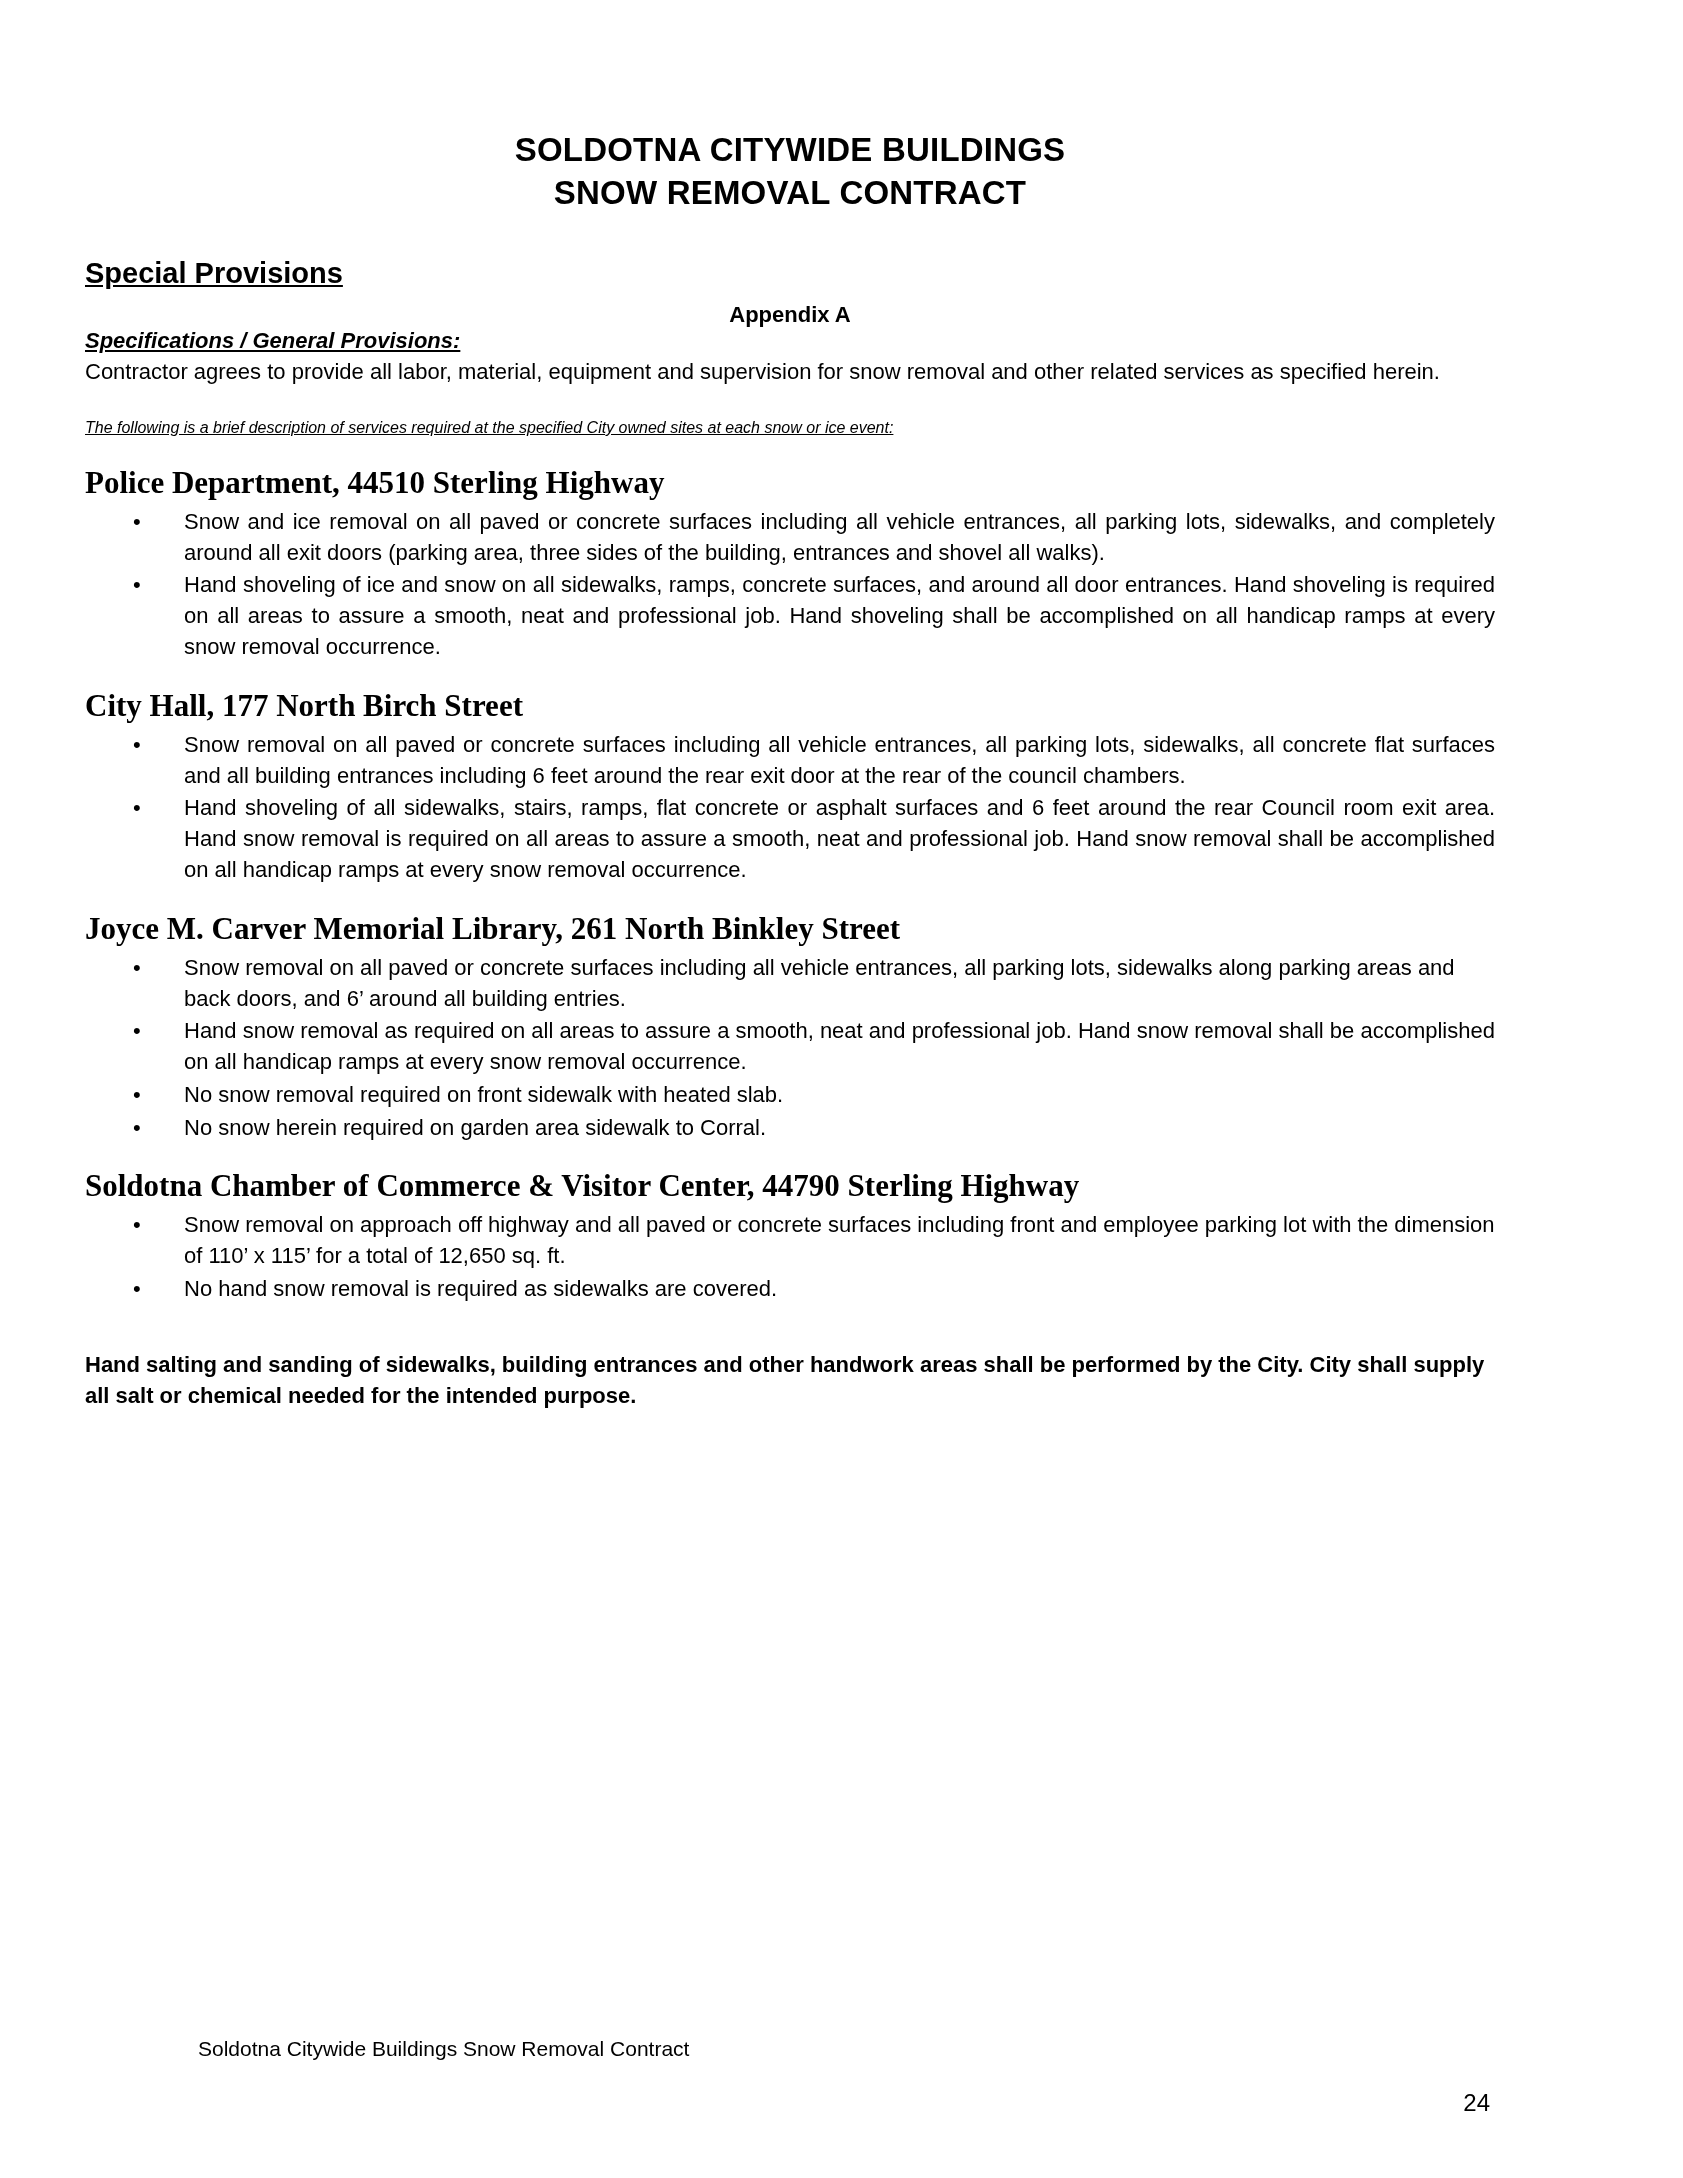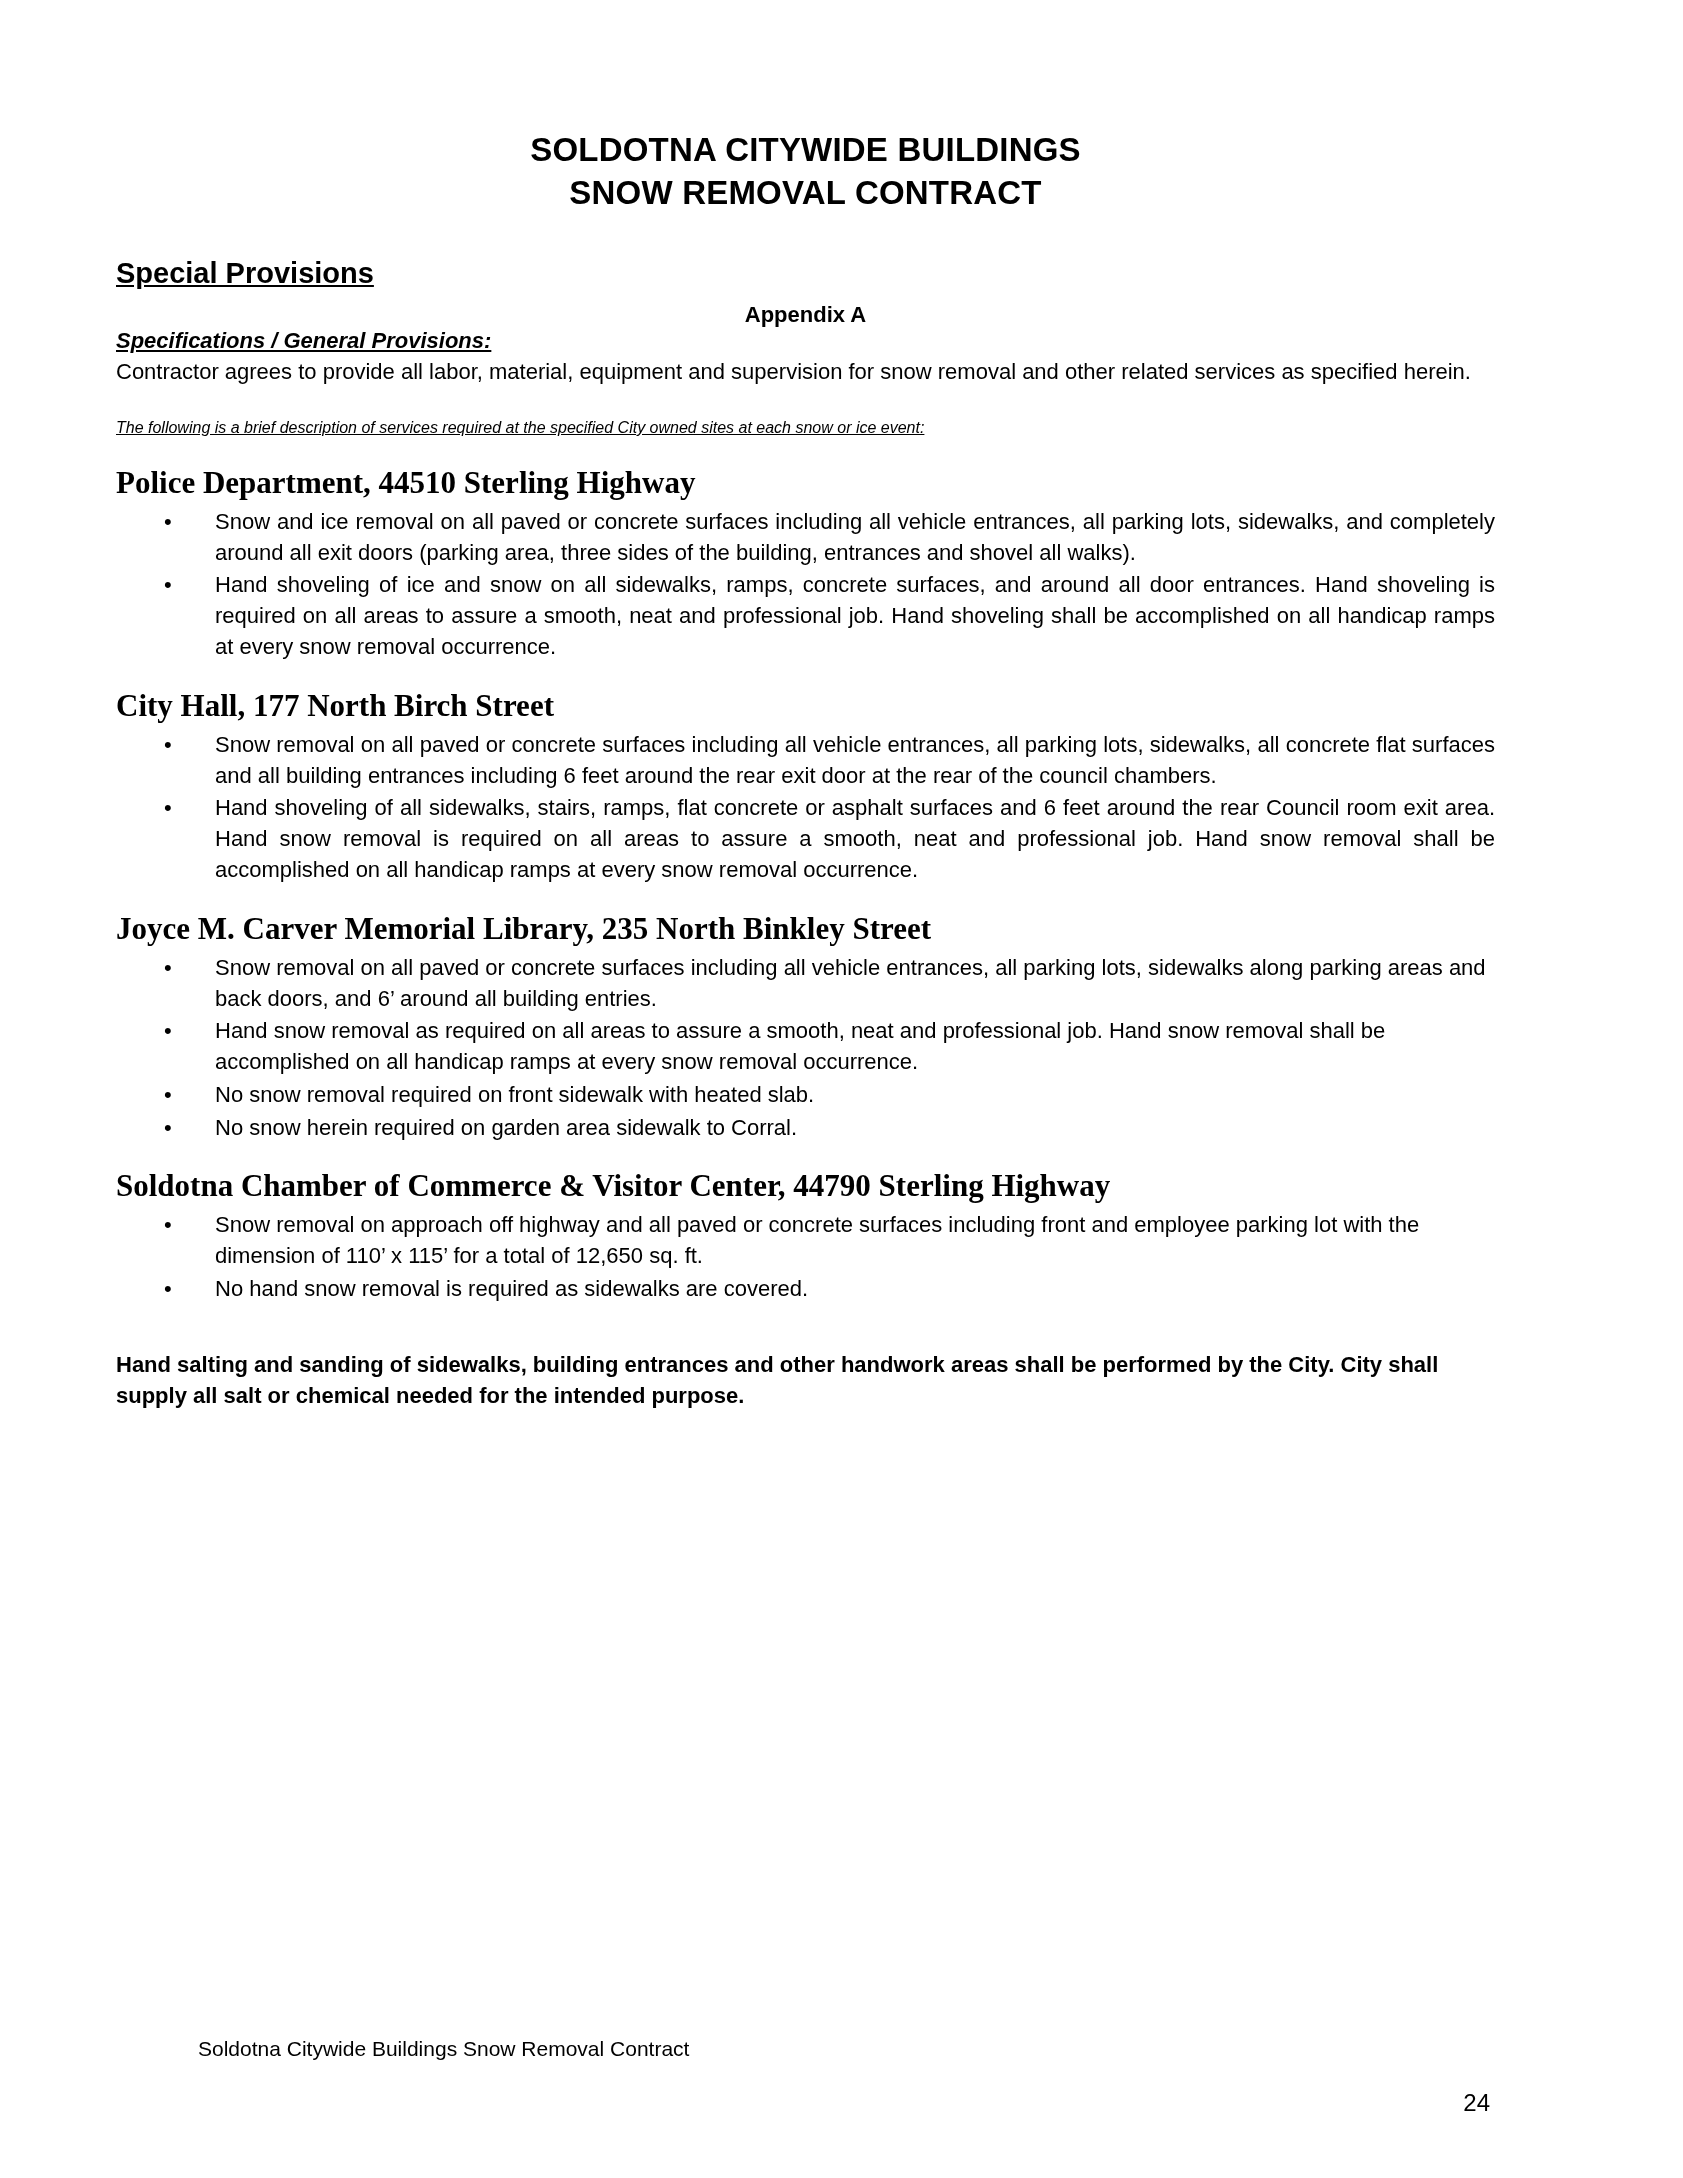--- a/index.html
+++ b/index.html
@@ -11,21 +11,21 @@
     width: 1683px;
     height: 2178px;
     font-family: "Liberation Sans", sans-serif;
     color: #000000;
   }
   .page {
     position: relative;
     width: 1683px;
     height: 2178px;
     box-sizing: border-box;
-    padding: 129px 188px 0 116px;
+    padding: 129px 188px 0 85px;
     background: #ffffff;
   }
   .title-block {
     text-align: center;
     font-weight: bold;
     font-size: 33px;
     line-height: 1.30;
     letter-spacing: 0.2px;
   }
   .subtitle {
@@ -148,21 +148,21 @@
     <li class="justify">
       <span class="dot">•</span>
       <span class="txt">Snow removal on all paved or concrete surfaces including all vehicle entrances, all parking lots, sidewalks, all concrete flat surfaces and all building entrances including 6 feet around the rear exit door at the rear of the council chambers.</span>
     </li>
     <li class="justify">
       <span class="dot">•</span>
       <span class="txt">Hand shoveling of all sidewalks, stairs, ramps, flat concrete or asphalt surfaces and 6 feet around the rear Council room exit area. Hand snow removal is required on all areas to assure a smooth, neat and professional job. Hand snow removal shall be accomplished on all handicap ramps at every snow removal occurrence.</span>
     </li>
   </ul>
 
-  <div class="site-heading">Joyce M. Carver Memorial Library, 235 North Binkley Street</div>
+  <div class="site-heading">Joyce M. Carver Memorial Library, 261 North Binkley Street</div>
   <ul class="bullets">
     <li>
       <span class="dot">•</span>
       <span class="txt">Snow removal on all paved or concrete surfaces including all vehicle entrances, all parking lots, sidewalks along parking areas and back doors, and 6’ around all building entries.</span>
     </li>
     <li>
       <span class="dot">•</span>
       <span class="txt">Hand snow removal as required on all areas to assure a smooth, neat and professional job. Hand snow removal shall be accomplished on all handicap ramps at every snow removal occurrence.</span>
     </li>
     <li>

